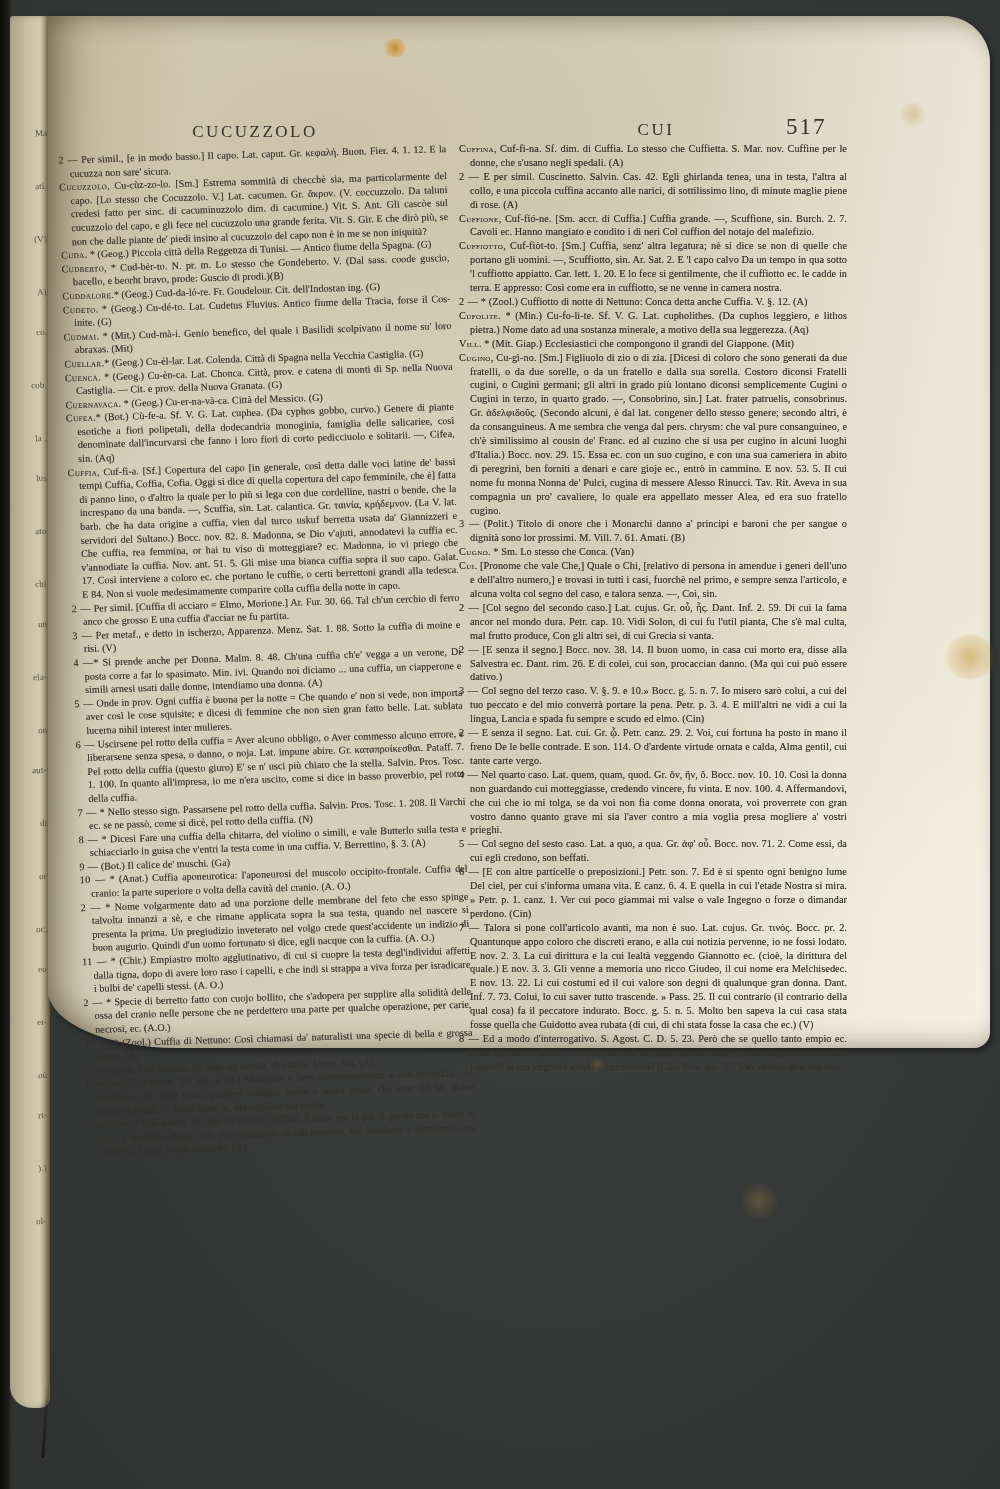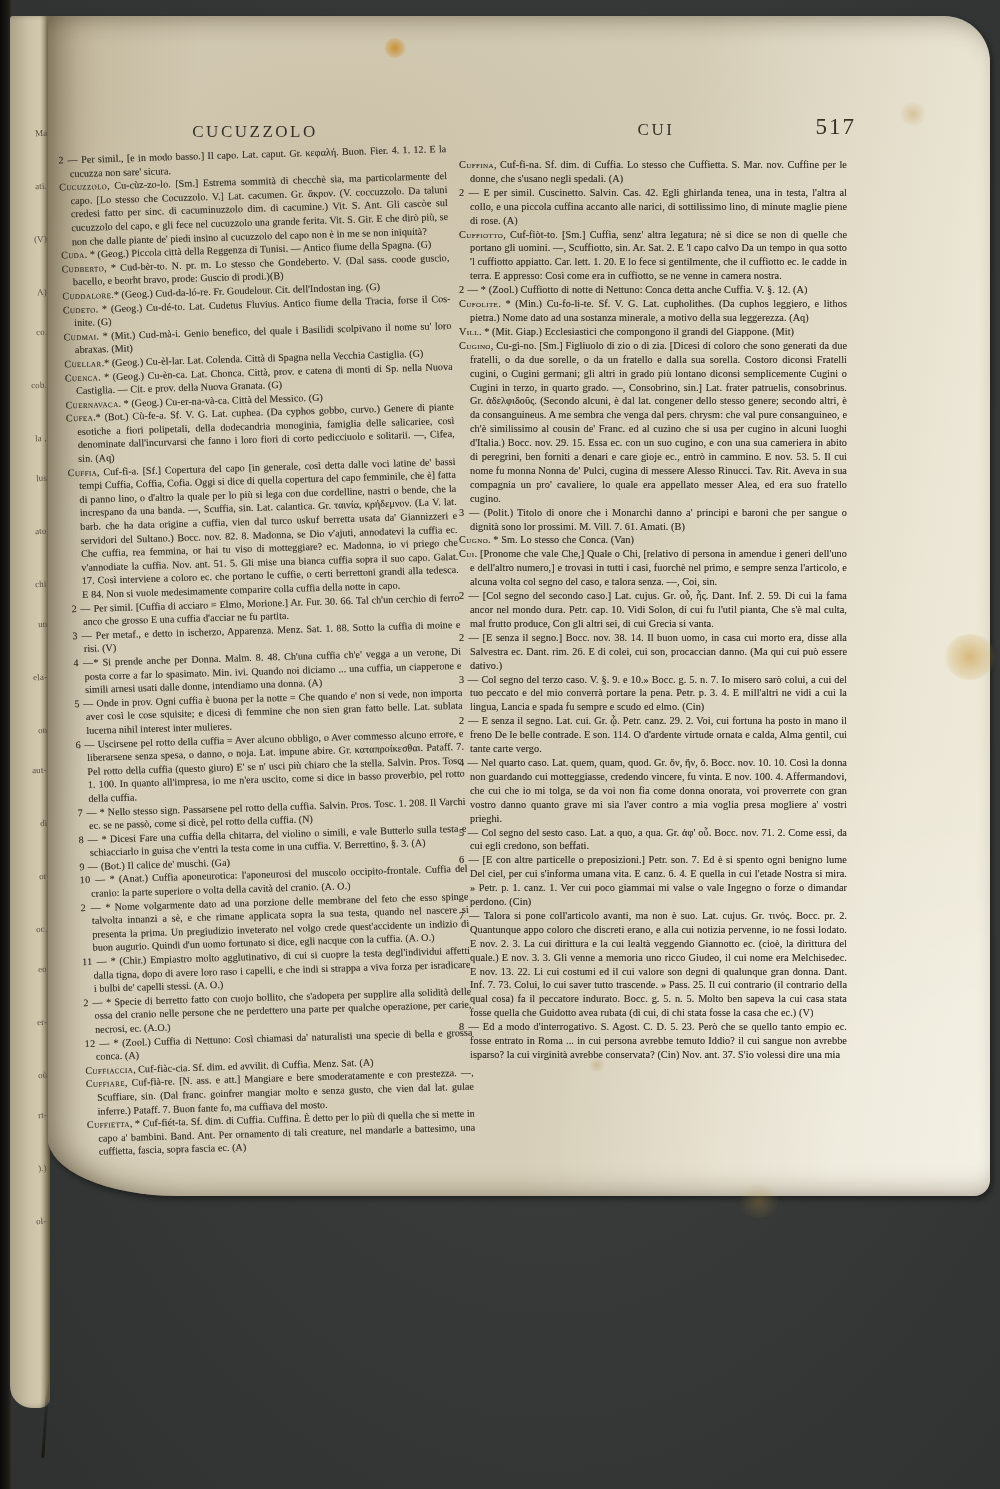--- a/index.html
+++ b/index.html
@@ -15,43 +15,43 @@
   .gutter-strip{position:absolute;left:0;top:0;width:11px;height:1489px;
       background:linear-gradient(90deg,#0c0b09,#1c1a16 70%,#2e2b25);}
   
   .prev-page{position:absolute;left:10px;top:16px;width:40px;height:1392px;
       background:linear-gradient(90deg,#aaa189 0,#c9c0a6 45%,#d2c9ae 75%,#8a7f64 100%);
       border-radius:3px 0 10px 22px;
       box-shadow:inset -4px 0 6px -2px rgba(40,30,15,0.55);}
   .prev-page .frag{position:absolute;right:3px;font-size:9px;color:#514b3e;
       transform:rotate(-2.5deg);white-space:nowrap;letter-spacing:0.2px;}
   
-  .page{position:absolute;left:48px;top:16px;width:942px;height:1180px;
+  .page{position:absolute;left:48px;top:16px;width:942px;height:1032px;
       background:
        radial-gradient(ellipse 700px 420px at 30% 12%, rgba(120,90,40,0.10), transparent 70%),
        radial-gradient(ellipse 900px 700px at 110% 95%, rgba(255,255,255,0.35), transparent 60%),
        linear-gradient(99deg, var(--paper-dark) 0%, var(--paper) 14%, var(--paper) 58%, var(--paper-light) 86%, #efead9 100%);
       border-radius:3px 46px 16px 130px / 3px 46px 16px 58px;
       box-shadow:inset 26px 0 38px -16px rgba(55,40,18,0.55),
                  inset 0 14px 24px -14px rgba(55,45,25,0.35),
                  inset 0 -18px 26px -18px rgba(70,60,35,0.30),
                  2px 3px 6px rgba(0,0,0,0.45);}
   .running-title{position:absolute;color:var(--ink);font-size:17px;letter-spacing:2.5px;
       text-align:center;font-weight:normal;}
   .running-title.left{left:118px;top:106px;width:178px;}
   .running-title.right{left:556px;top:104px;width:104px;}
   .page-number{position:absolute;left:738px;top:98px;width:70px;font-size:23px;
-      color:var(--ink);letter-spacing:2px;text-align:right;}
+      color:var(--ink);letter-spacing:2px;text-align:left;}
   .columns{position:absolute;left:10px;top:126px;display:flex;gap:13px;}
   .col{width:388px;height:1195px;overflow:hidden;color:var(--ink);
       text-align:justify;letter-spacing:0.05px;
       text-shadow:0 0 0.5px rgba(54,49,42,0.55);}
   .col-left{font-size:10.1px;line-height:13.6px;
       transform:rotate(-1.7deg);transform-origin:top right;}
-  .col-right{font-size:10.3px;line-height:13.9px;margin-top:16px;}
+  .col-right{font-size:10.3px;line-height:13.9px;}
   .entry{padding-left:11px;text-indent:-11px;}
   .head{font-variant:small-caps;letter-spacing:0.4px;}
   
   .stain{position:absolute;border-radius:50%;pointer-events:none;}
   .stain.s1{left:336px;top:22px;width:22px;height:20px;
       background:radial-gradient(circle,rgba(201,134,30,0.85),rgba(201,134,30,0.25) 60%,transparent 75%);}
   .stain.s2{left:850px;top:86px;width:30px;height:24px;
       background:radial-gradient(circle,rgba(190,140,60,0.35),transparent 70%);}
   .stain.s3{left:896px;top:618px;width:52px;height:46px;
       background:radial-gradient(circle,rgba(193,140,37,0.5),rgba(193,140,37,0.15) 60%,transparent 75%);}
@@ -129,20 +129,21 @@
           <div class="entry"><span class="head">11 —</span><span> * (Chir.) Empiastro molto agglutinativo, di cui si cuopre la testa degl'individui affetti dalla tigna, dopo di avere loro raso i capelli, e che indi si strappa a viva forza per isradicare i bulbi de' capelli stessi. (A. O.)</span></div>
           <div class="entry"><span class="head">2 —</span><span> * Specie di berretto fatto con cuojo bollito, che s'adopera per supplire alla solidità delle ossa del cranio nelle persone che ne perdettero una parte per qualche operazione, per carie, necrosi, ec. (A.O.)</span></div>
           <div class="entry"><span class="head">12 —</span><span> * (Zool.) Cuffia di Nettuno: Così chiamasi da' naturalisti una specie di bella e grossa conca. (A)</span></div>
           <div class="entry"><span class="head">Cuffiaccia</span><span>, Cuf-fiàc-cia. Sf. dim. ed avvilit. di Cuffia. Menz. Sat. (A)</span></div>
           <div class="entry"><span class="head">Cuffiare</span><span>, Cuf-fià-re. [N. ass. e att.] Mangiare e bere smoderatamente e con prestezza. —, Scuffiare, sin. (Dal franc. goinfrer mangiar molto e senza gusto, che vien dal lat. gulae inferre.) Pataff. 7. Buon fante fo, ma cuffiava del mosto.</span></div>
           <div class="entry"><span class="head">Cuffietta</span><span>, * Cuf-fiét-ta. Sf. dim. di Cuffia. Cuffina. È detto per lo più di quella che si mette in capo a' bambini. Band. Ant. Per ornamento di tali creature, nel mandarle a battesimo, una cuffietta, fascia, sopra fascia ec. (A)</span></div>
         </div>
       <div class="col col-right" id="col-right">
           <div class="entry"><span class="head">Cuffina</span><span>, Cuf-fì-na. Sf. dim. di Cuffia. Lo stesso che Cuffietta. S. Mar. nov. Cuffine per le donne, che s'usano negli spedali. (A)</span></div>
           <div class="entry"><span class="head">2 —</span><span> E per simil. Cuscinetto. Salvin. Cas. 42. Egli ghirlanda tenea, una in testa, l'altra al collo, e una piccola cuffina accanto alle narici, di sottilissimo lino, di minute maglie piene di rose. (A)</span></div>
+          <div class="entry"><span class="head">Cuffione</span><span>, Cuf-fió-ne. [Sm. accr. di Cuffia.] Cuffia grande. —, Scuffione, sin. Burch. 2. 7. Cavoli ec. Hanno mangiato e condito i di neri Col cuffion del notajo del malefizio.</span></div>
           <div class="entry"><span class="head">Cuffiotto</span><span>, Cuf-fiòt-to. [Sm.] Cuffia, senz' altra legatura; nè si dice se non di quelle che portano gli uomini. —, Scuffiotto, sin. Ar. Sat. 2. E 'l capo calvo Da un tempo in qua sotto 'l cuffiotto appiatto. Car. lett. 1. 20. E lo fece si gentilmente, che il cuffiotto ec. le cadde in terra. E appresso: Così come era in cuffiotto, se ne venne in camera nostra.</span></div>
           <div class="entry"><span class="head">2 —</span><span> * (Zool.) Cuffiotto di notte di Nettuno: Conca detta anche Cuffia. V. §. 12. (A)</span></div>
           <div class="entry"><span class="head">Cufolite</span><span>. * (Min.) Cu-fo-li-te. Sf. V. G. Lat. cupholithes. (Da cuphos leggiero, e lithos pietra.) Nome dato ad una sostanza minerale, a motivo della sua leggerezza. (Aq)</span></div>
           <div class="entry"><span class="head">Vill</span><span>. * (Mit. Giap.) Ecclesiastici che compongono il grandi del Giappone. (Mit)</span></div>
           <div class="entry"><span class="head">Cugino</span><span>, Cu-gì-no. [Sm.] Figliuolo di zio o di zia. [Dicesi di coloro che sono generati da due fratelli, o da due sorelle, o da un fratello e dalla sua sorella. Costoro diconsi Fratelli cugini, o Cugini germani; gli altri in grado più lontano diconsi semplicemente Cugini o Cugini in terzo, in quarto grado. —, Consobrino, sin.] Lat. frater patruelis, consobrinus. Gr. ἀδελφιδοῦς. (Secondo alcuni, è dal lat. congener dello stesso genere; secondo altri, è da consanguineus. A me sembra che venga dal pers. chrysm: che val pure consanguineo, e ch'è similissimo al cousin de' Franc. ed al cuzino che si usa per cugino in alcuni luoghi d'Italia.) Bocc. nov. 29. 15. Essa ec. con un suo cugino, e con una sua cameriera in abito di peregrini, ben forniti a denari e care gioje ec., entrò in cammino. E nov. 53. 5. Il cui nome fu monna Nonna de' Pulci, cugina di messere Alesso Rinucci. Tav. Rit. Aveva in sua compagnia un pro' cavaliere, lo quale era appellato messer Alea, ed era suo fratello cugino.</span></div>
           <div class="entry"><span class="head">3 —</span><span> (Polit.) Titolo di onore che i Monarchi danno a' principi e baroni che per sangue o dignità sono lor prossimi. M. Vill. 7. 61. Amati. (B)</span></div>
           <div class="entry"><span class="head">Cugno</span><span>. * Sm. Lo stesso che Conca. (Van)</span></div>
           <div class="entry"><span class="head">Cui</span><span>. [Pronome che vale Che,] Quale o Chi, [relativo di persona in amendue i generi dell'uno e dell'altro numero,] e trovasi in tutti i casi, fuorchè nel primo, e sempre senza l'articolo, e alcuna volta col segno del caso, e talora senza. —, Coi, sin.</span></div>
           <div class="entry"><span class="head">2 —</span><span> [Col segno del secondo caso.] Lat. cujus. Gr. οὗ, ἧς. Dant. Inf. 2. 59. Di cui la fama ancor nel mondo dura. Petr. cap. 10. Vidi Solon, di cui fu l'util pianta, Che s'è mal culta, mal frutto produce, Con gli altri sei, di cui Grecia si vanta.</span></div>
           <div class="entry"><span class="head">2 —</span><span> [E senza il segno.] Bocc. nov. 38. 14. Il buon uomo, in casa cui morto era, disse alla Salvestra ec. Dant. rim. 26. E di colei, cui son, procaccian danno. (Ma qui cui può essere dativo.)</span></div>

